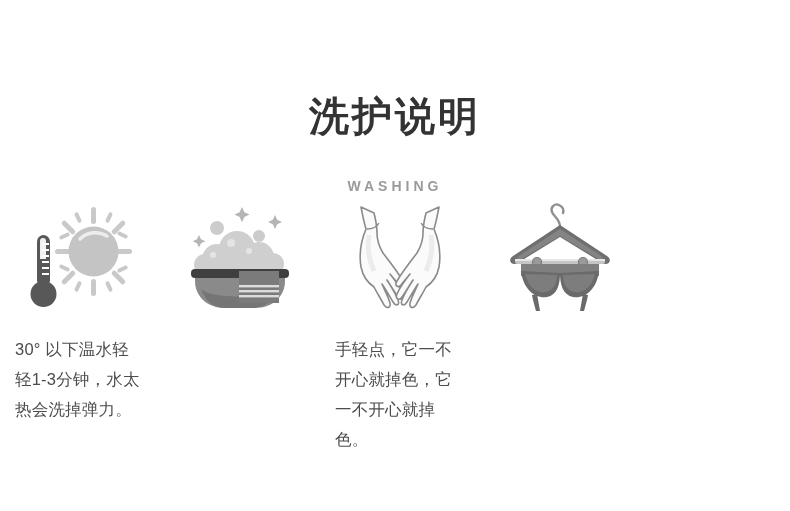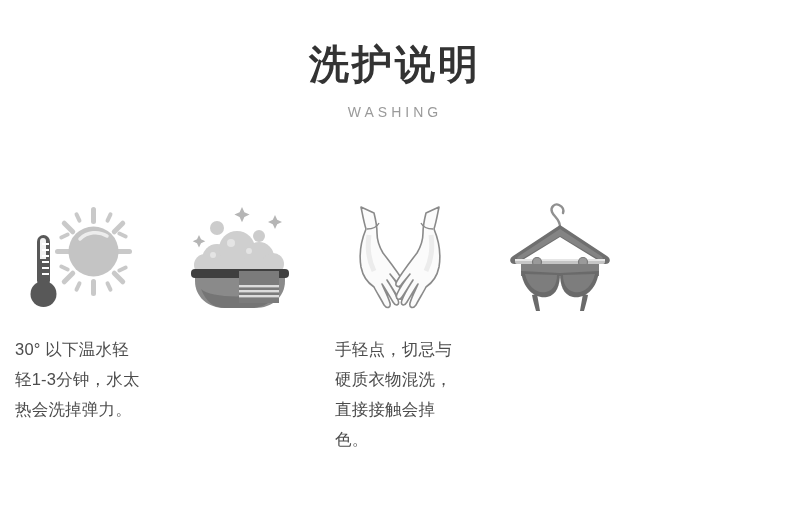--- a/index.html
+++ b/index.html
@@ -17,36 +17,36 @@
   .page {
     width: 790px;
     height: 511px;
     position: relative;
     background: #ffffff;
   }
 
   
   .header {
     text-align: center;
-    padding-top: 40px;
+    padding-top: 92px;
   }
   .title {
     font-size: 40px;
     font-weight: bold;
     color: #333333;
     letter-spacing: 3px;
     line-height: 1.2;
     margin: 0;
   }
   .subtitle {
     font-size: 14px;
     color: #9a9a9a;
     letter-spacing: 4px;
-    margin-top: 16px;
-    font-weight: normal;
+    margin-top: 38px;
+    font-weight: bold;
   }
 
   
   .columns {
     position: absolute;
     top: 196px;
     left: 0;
     width: 640px;
     display: flex;
     justify-content: flex-end;
@@ -193,21 +193,21 @@
                      C84 92 80 98 77 104 C74 108 70 107 71 102 C73 95 77 88 79 83
                      C75 89 71 96 68 101 C65 106 61 104 63 99 C66 91 71 84 74 79
                      C70 85 66 92 63 96 C60 100 56 98 58 93 C61 86 67 78 71 73
                      C68 77 64 81 62 84 C59 87 55 85 58 80 C64 70 72 60 78 52
                      C81 47 84 40 84 32 C84 26 85 20 87 12 Z" fill="#fbfbfb" stroke="#8a8a8a" stroke-width="1.6" stroke-linejoin="round"></path>
             <path d="M94 28 C88 28 84 26 82 22" fill="none" stroke="#8a8a8a" stroke-width="1.4"></path>
             <path d="M92 34 C94 48 92 60 87 70" fill="none" stroke="#ececec" stroke-width="5"></path>
           </g>
         </svg>
       </div>
-      <div class="caption">手轻点，切忌与硬质衣物混洗，直接接触会掉色。</div>
+      <div class="caption">手轻点，它一不开心就掉色，它一不开心就掉色。</div>
     </div>
 
     <div class="col">
       <div class="icon-wrap">
         <svg width="122" height="112" viewBox="0 0 122 112" aria-hidden="true">
 
           <path d="M61 26 C61 18 55 16 53 11 C51 6 56 2 60 4 C64 6 65 9 64 12" fill="none" stroke="#909090" stroke-width="2.4" stroke-linecap="round"></path>
 
           <path d="M61 24 L14 55 C9 58 11 64 17 63 L61 36 L105 63 C111 64 113 58 108 55 Z" fill="#6f6f6f"></path>
           <path d="M61 28 L20 55 C17 57 18 60 21 59 L61 35 L101 59 C104 60 105 57 102 55 Z" fill="#848484"></path>

